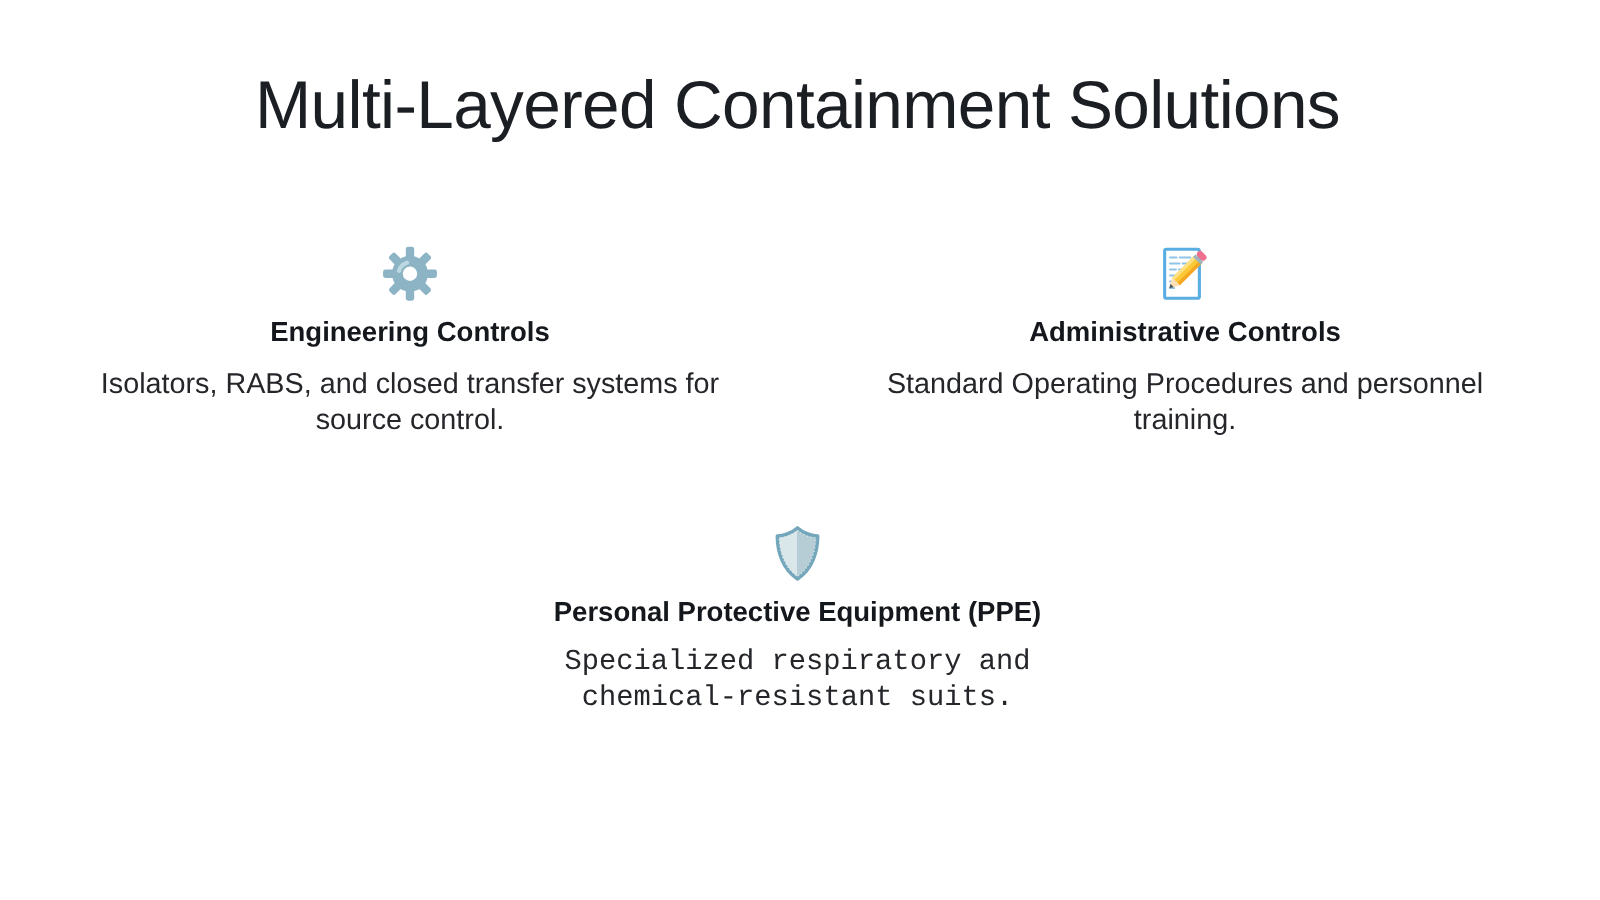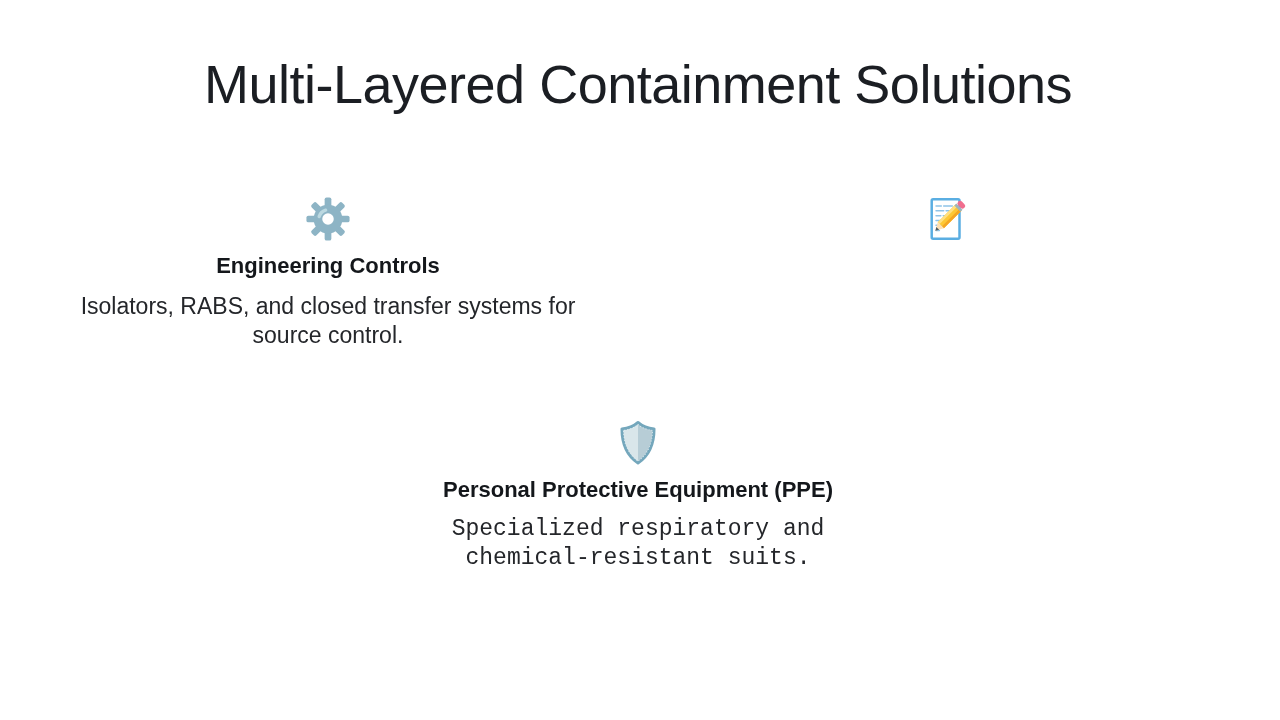--- a/index.html
+++ b/index.html
@@ -114,20 +114,22 @@
             <rect x="12" y="17.5" width="26" height="9" fill="#fdc835"></rect>
             <rect x="12" y="17.5" width="26" height="2.8" fill="#ffe082"></rect>
             <rect x="12" y="23.7" width="26" height="2.8" fill="#f5a623"></rect>
             <rect x="36.5" y="17.5" width="3" height="9" fill="#9fb3bc"></rect>
             <rect x="39.5" y="17.5" width="5.5" height="9" rx="2.6" fill="#f06e8e"></rect>
             <polygon points="12,17.5 4,22 12,26.5" fill="#ffe0b2"></polygon>
             <polygon points="7.4,19.9 4,22 7.4,24.1" fill="#4e5b63"></polygon>
           </g>
         </svg>
       </div>
+      <div class="card-heading">Administrative Controls</div>
+      <div class="card-desc">Standard Operating Procedures and personnel training.</div>
     </div>
 
   </div>
 
   <div class="cards-row row-2">
 
     <div class="card ppe">
       <div class="card-icon">
         <svg width="40" height="46" viewBox="0 0 40 48" aria-hidden="true">
           <defs>

